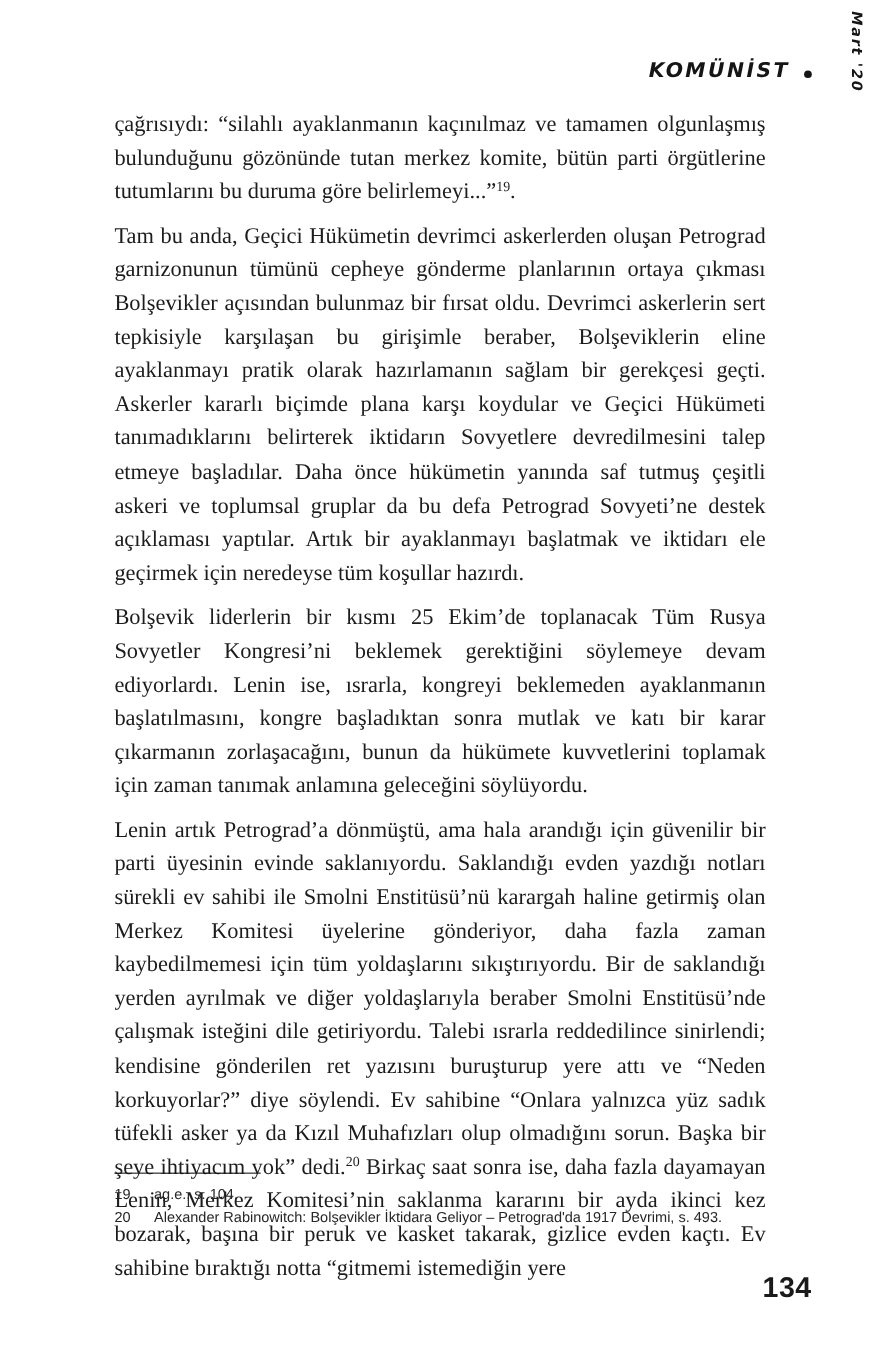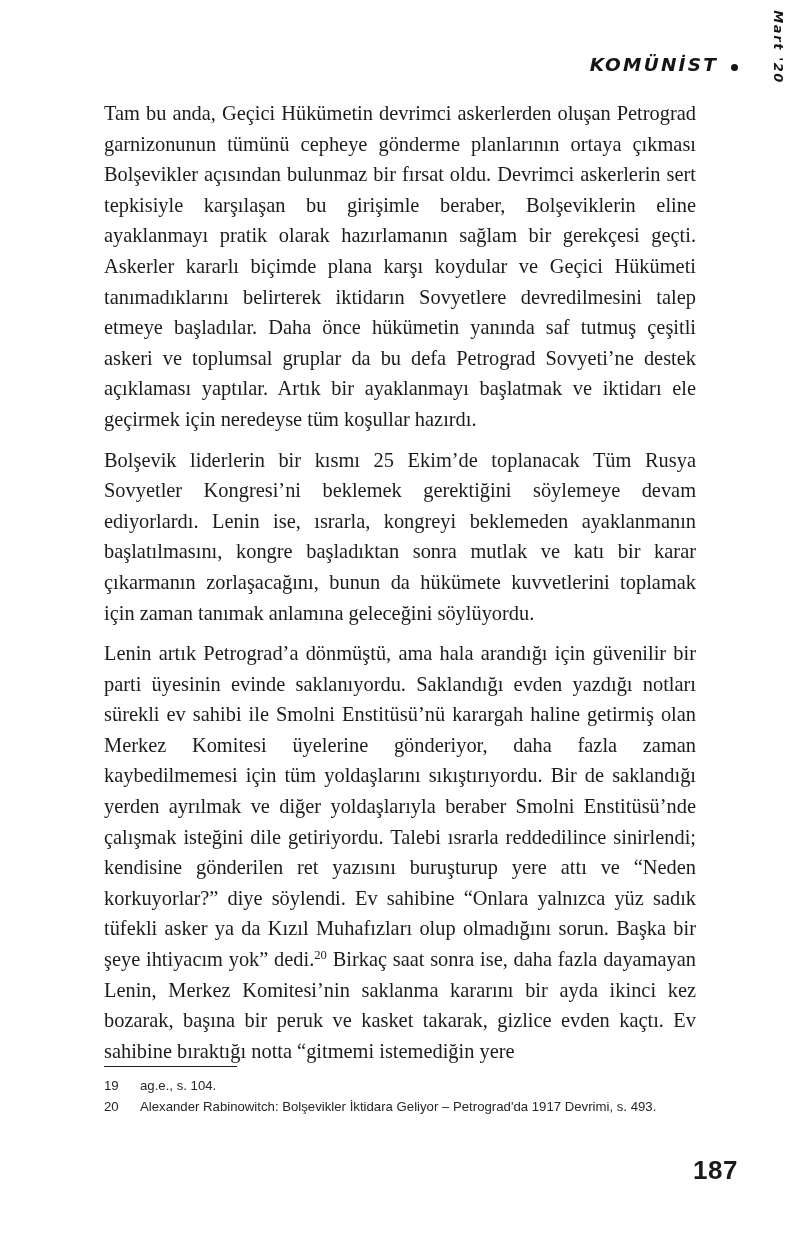--- a/index.html
+++ b/index.html
@@ -136,20 +136,21 @@
 <div class="page">
 
   <div class="running-head">
     <span class="journal-title">KOMÜNİST</span>
     <span class="head-bullet"></span>
   </div>
   <div class="issue-date">Mart '20</div>
 
   <div class="textblock">
 
+    <p class="para"><span>çağrısıydı: “silahlı ayaklanmanın kaçınılmaz ve tamamen olgunlaşmış bulunduğunu gözönünde tutan merkez komite, bütün parti örgütlerine tutumlarını bu duruma göre belirlemeyi...”</span><sup>19</sup><span>.</span></p>
 
     <p class="para"><span>Tam bu anda, Geçici Hükümetin devrimci askerlerden oluşan Petrograd garnizonunun tümünü cepheye gönderme planlarının ortaya çıkması Bolşevikler açısından bulunmaz bir fırsat oldu. Devrimci askerlerin sert tepkisiyle karşılaşan bu girişimle beraber, Bolşeviklerin eline ayaklanmayı pratik olarak hazırlamanın sağlam bir gerekçesi geçti. Askerler kararlı biçimde plana karşı koydular ve Geçici Hükümeti tanımadıklarını belirterek iktidarın Sovyetlere devredilmesini talep etmeye başladılar. Daha önce hükümetin yanında saf tutmuş çeşitli askeri ve toplumsal gruplar da bu defa Petrograd Sovyeti’ne destek açıklaması yaptılar. Artık bir ayaklanmayı başlatmak ve iktidarı ele geçirmek için neredeyse tüm koşullar hazırdı.</span></p>
 
     <p class="para"><span>Bolşevik liderlerin bir kısmı 25 Ekim’de toplanacak Tüm Rusya Sovyetler Kongresi’ni beklemek gerektiğini söylemeye devam ediyorlardı. Lenin ise, ısrarla, kongreyi beklemeden ayaklanmanın başlatılmasını, kongre başladıktan sonra mutlak ve katı bir karar çıkarmanın zorlaşacağını, bunun da hükümete kuvvetlerini toplamak için zaman tanımak anlamına geleceğini söylüyordu.</span></p>
 
     <p class="para"><span>Lenin artık Petrograd’a dönmüştü, ama hala arandığı için güvenilir bir parti üyesinin evinde saklanıyordu. Saklandığı evden yazdığı notları sürekli ev sahibi ile Smolni Enstitüsü’nü karargah haline getirmiş olan Merkez Komitesi üyelerine gönderiyor, daha fazla zaman kaybedilmemesi için tüm yoldaşlarını sıkıştırıyordu. Bir de saklandığı yerden ayrılmak ve diğer yoldaşlarıyla beraber Smolni Enstitüsü’nde çalışmak isteğini dile getiriyordu. Talebi ısrarla reddedilince sinirlendi; kendisine gönderilen ret yazısını buruşturup yere attı ve “Neden korkuyorlar?” diye söylendi. Ev sahibine “Onlara yalnızca yüz sadık tüfekli asker ya da Kızıl Muhafızları olup olmadığını sorun. Başka bir şeye ihtiyacım yok” dedi.</span><sup>20</sup><span> Birkaç saat sonra ise, daha fazla dayamayan Lenin, Merkez Komitesi’nin saklanma kararını bir ayda ikinci kez bozarak, başına bir peruk ve kasket takarak, gizlice evden kaçtı. Ev sahibine bıraktığı notta “gitmemi istemediğin yere</span></p>
 
   </div>
 
   <div class="footnotes">
@@ -159,15 +160,15 @@
       <span class="fn-num">19</span>
       <span class="fn-text">ag.e., s. 104.</span>
     </div>
 
     <div class="footnote">
       <span class="fn-num">20</span>
       <span class="fn-text">Alexander Rabinowitch: Bolşevikler İktidara Geliyor – Petrograd'da 1917 Devrimi, s. 493.</span>
     </div>
   </div>
 
-  <div class="folio">187</div>
+  <div class="folio">134</div>
 
 </div>
 
 </body></html>

